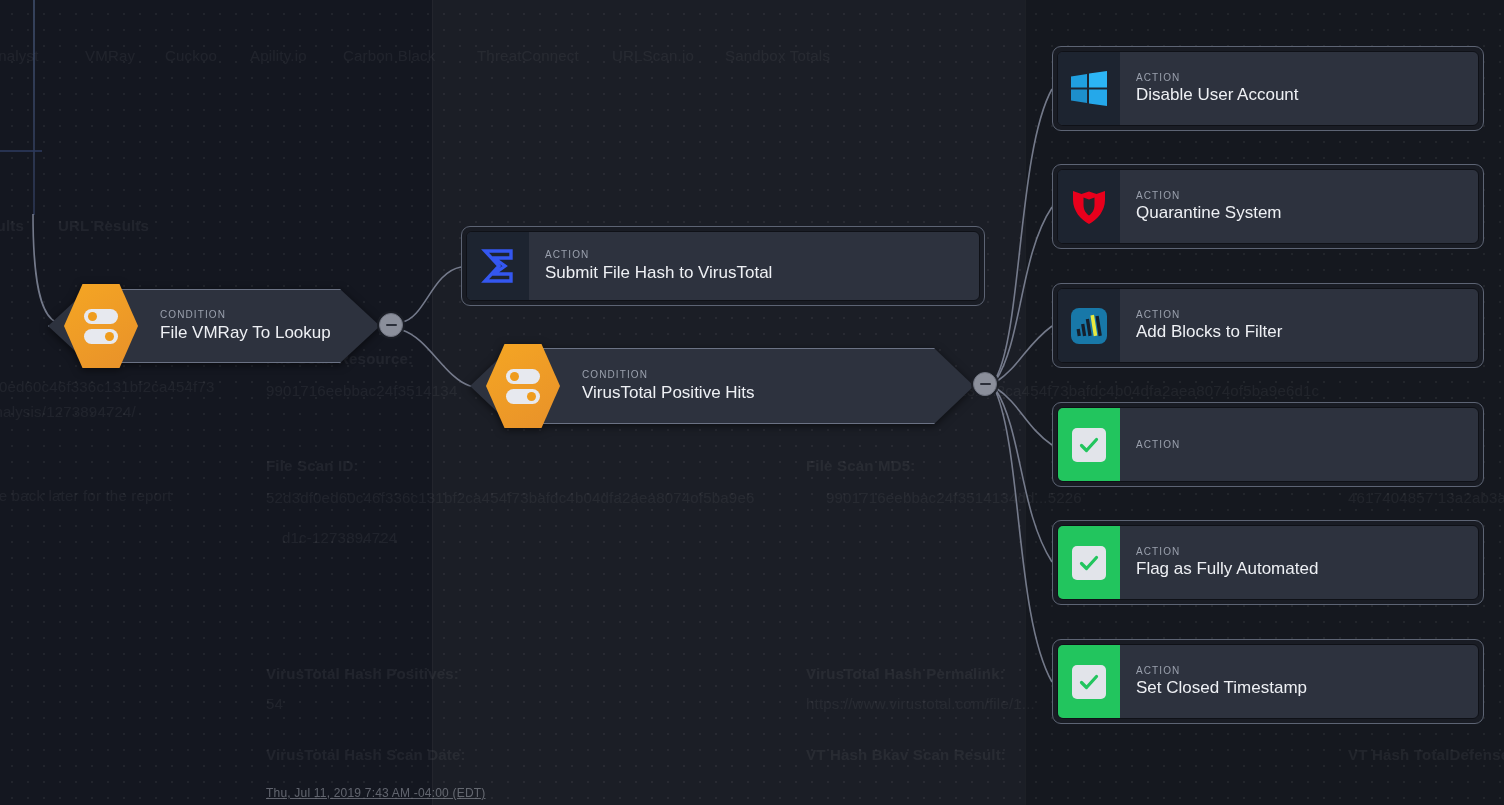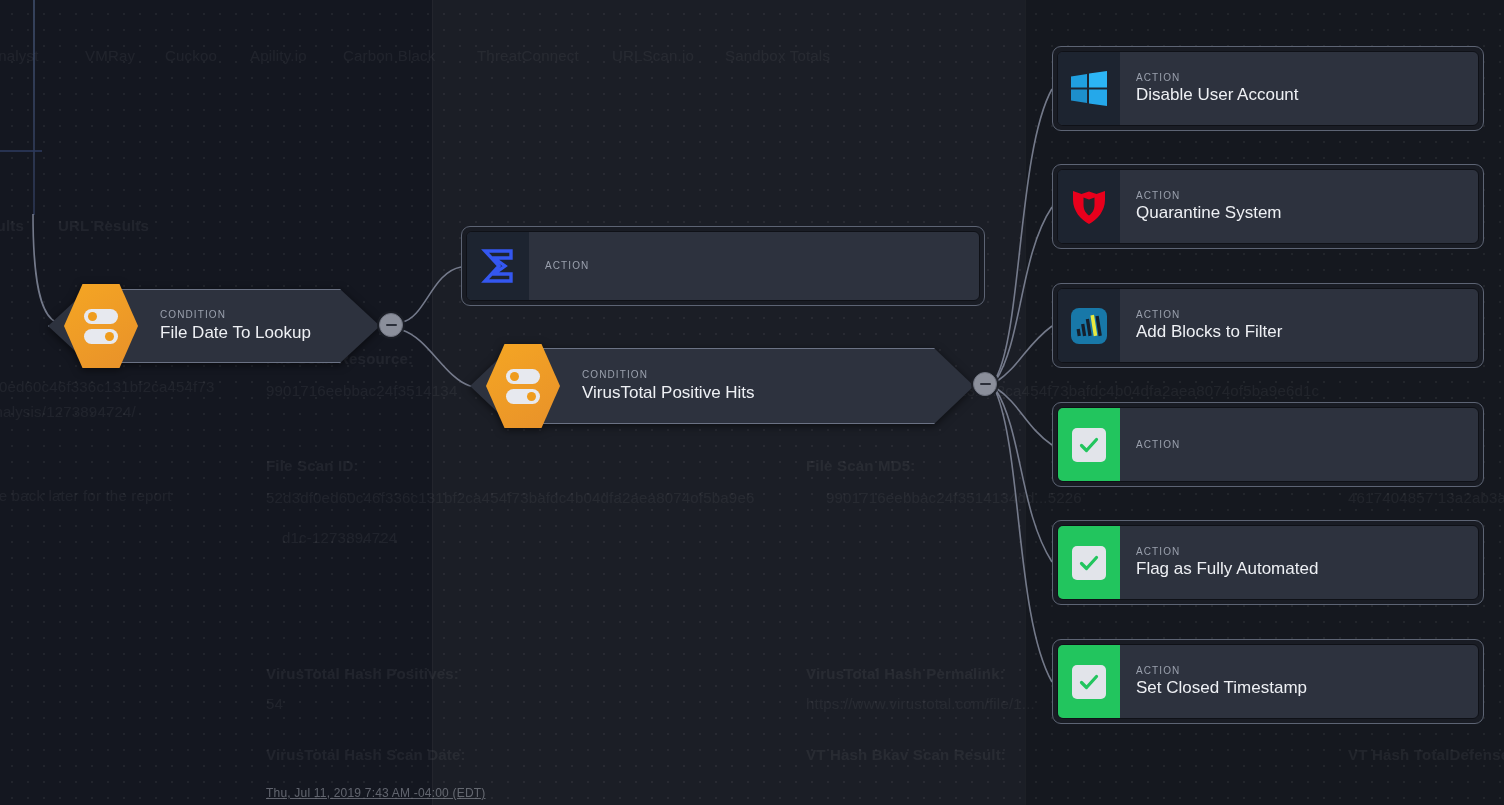--- a/index.html
+++ b/index.html
@@ -231,37 +231,38 @@
   <div class="cond" style="left:48px; top:289px; width:332px; height:74px;">
     <div class="cond-body"></div>
     <div class="cond-hex">
       <div class="sw">
         <span class="l"></span>
         <span class="r"></span>
       </div>
     </div>
     <div class="cond-text">
       <div class="node-kind">CONDITION</div>
-      <div class="node-title">File Date To Lookup</div>
+      <div class="node-title">File VMRay To Lookup</div>
     </div>
   </div>
 
   <div class="toggle" style="left:379px; top:313px;">
     <i></i>
   </div>
 
   <div class="node" style="left:461px; top:226px; width:524px; height:80px;">
     <div class="node-inner">
       <div class="node-icon">
         <svg width="40" height="40" viewBox="0 0 40 40">
           <path d="M7 5 L33 5 L33 12 L16 12 L27 20 L16 28 L33 28 L33 35 L7 35 L21 20 Z" fill="none" stroke="#3457f0" stroke-width="3.4" stroke-linejoin="miter"></path>
         </svg>
       </div>
       <div class="node-text">
         <div class="node-kind">ACTION</div>
+        <div class="node-title">Submit File Hash to VirusTotal</div>
       </div>
     </div>
   </div>
 
   <div class="cond" style="left:470px; top:348px; width:504px; height:76px;">
     <div class="cond-body"></div>
     <div class="cond-hex">
       <div class="sw">
         <span class="l"></span>
         <span class="r"></span>

